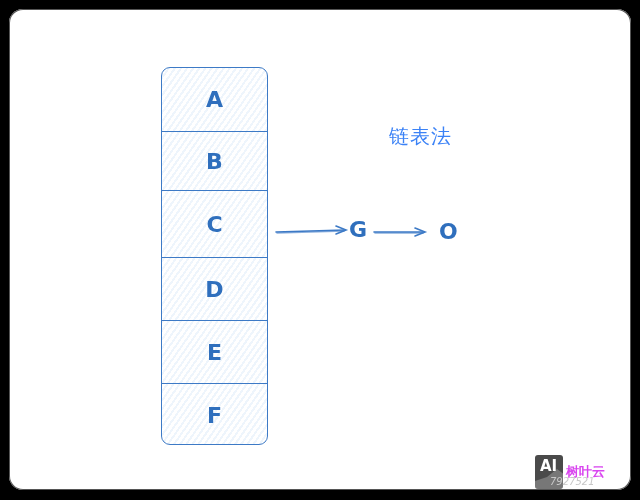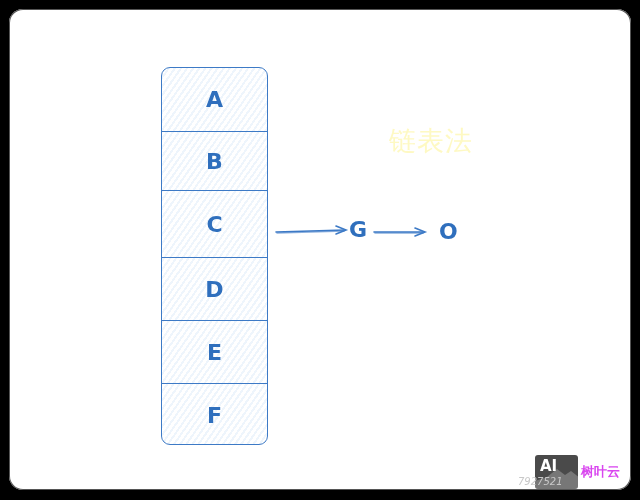--- a/index.html
+++ b/index.html
@@ -24,39 +24,39 @@
     display: flex; align-items: center; justify-content: center;
     color: #2f6fbd; font-size: 22px; font-weight: bold;
     box-sizing: border-box;
   }
   .cell.divider { border-top: 1.5px solid #3d7ac6; }
   .node {
     position: absolute; color: #2f6fbd; font-size: 22px; font-weight: bold;
     font-family: "DejaVu Sans", sans-serif;
   }
   .title {
-    position: absolute; left: 389px; top: 123px; color: #fef9c3;
-    font-size: 27px; letter-spacing: 1px;
+    position: absolute; left: 389px; top: 123px; color: #3b82f6;
+    font-size: 20px; letter-spacing: 1px;
   }
   svg.arrows { position: absolute; left: 0; top: 0; }
   .watermark {
     position: absolute; left: 535px; top: 452px; width: 98px; height: 40px;
     display: flex; align-items: center;
   }
   .wm-logo {
-    width: 43px; height: 34px; background: #4a4a4a; border-radius: 3px;
+    width: 28px; height: 34px; background: #4a4a4a; border-radius: 3px;
     position: relative; overflow: hidden;
   }
   .wm-logo-text {
     position: absolute; left: 5px; top: 2px; color: #fff; font-weight: bold;
     font-size: 15px; font-family: "DejaVu Sans", sans-serif;
   }
   .wm-name { color: #d946ef; font-size: 13px; font-weight: bold; margin-left: 3px; }
   .wm-sub {
-    position: absolute; left: 518px; top: 476px; color: #c8c8c8; font-size: 10px;
+    position: absolute; left: 550px; top: 476px; color: #c8c8c8; font-size: 10px;
     font-style: italic;
   }
 </style>
 </head>
 <body>
 
 <div class="canvas"></div>
 
 <div class="table">
   <div class="cell" style="top:0;height:63px;">A</div>

